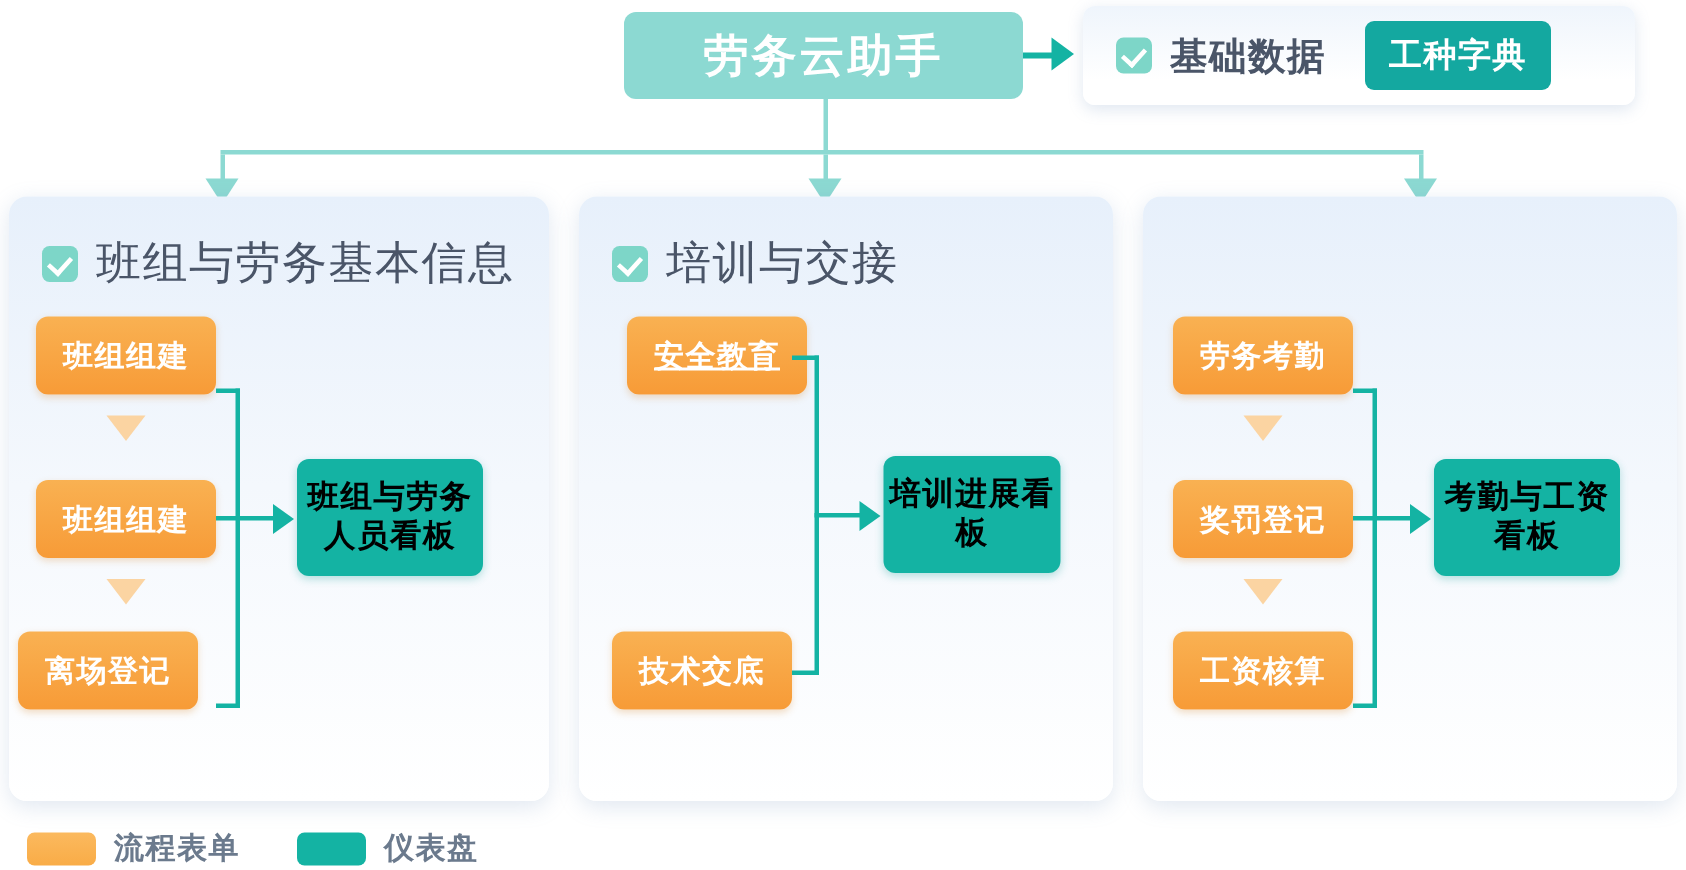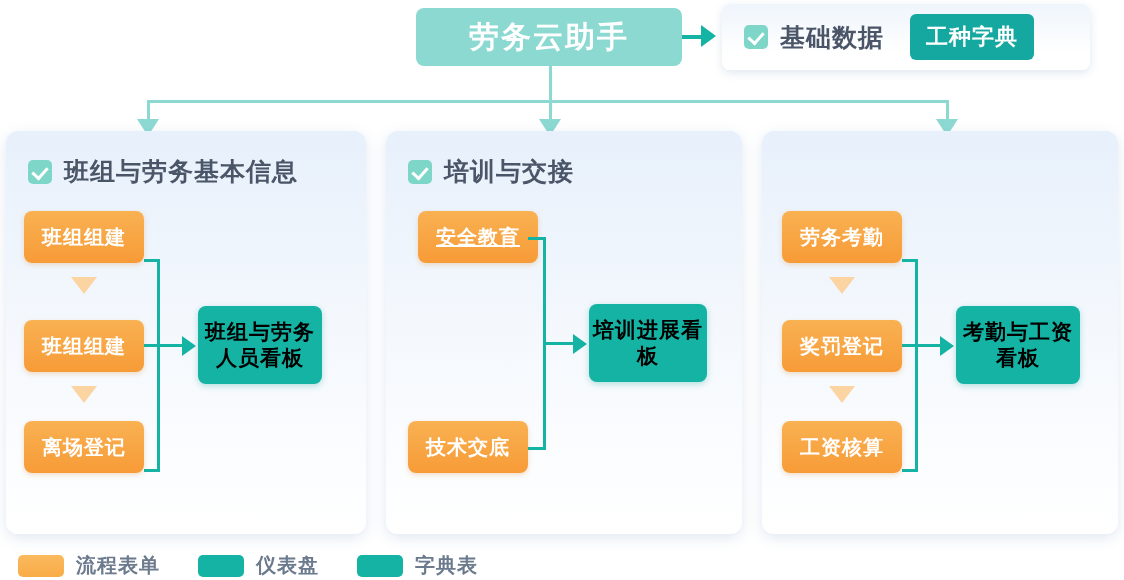--- a/index.html
+++ b/index.html
@@ -74,21 +74,21 @@
     position:absolute;top:131px;height:403px;
     background:linear-gradient(180deg,#e7f0fb 0%,#f4f8fd 48%,#ffffff 100%);
     border-radius:12px;
     box-shadow:0 4px 14px rgba(120,150,190,.22);
   }
   #panel-0{left:6px;width:360px;}
   #panel-1{left:386px;width:356px;}
   #panel-2{left:762px;width:356px;}
 
   .panel-head{position:absolute;left:22px;top:24px;display:flex;align-items:center;}
-  .panel-title{font-size:25px;font-weight:bold;color:#4a5568;margin-left:12px;letter-spacing:1px;}
+  .panel-title{font-size:30px;font-weight:normal;color:#4a5568;margin-left:12px;letter-spacing:1px;}
 
   
   .form-box{
     position:absolute;width:120px;height:52px;border-radius:8px;
     background:linear-gradient(180deg,#f9b152 0%,#f79b37 100%);
     color:#ffffff;font-size:20px;font-weight:bold;letter-spacing:1px;
     display:flex;align-items:center;justify-content:center;
     box-shadow:0 2px 5px rgba(220,150,70,.3);
   }
   
@@ -153,21 +153,21 @@
   <div class="panel" id="panel-0">
     <div class="panel-head">
       <span class="chk"></span>
       <span class="panel-title">班组与劳务基本信息</span>
     </div>
 
     <div class="form-box" style="left:18px;top:80px;">班组组建</div>
     <div class="step-tri" style="left:65px;top:146px;"></div>
     <div class="form-box" style="left:18px;top:189px;">班组组建</div>
     <div class="step-tri" style="left:65px;top:255px;"></div>
-    <div class="form-box" style="left:18px;top:290px;">离场登记</div>
+    <div class="form-box" style="left:6px;top:290px;">离场登记</div>
 
     <div class="br br-h" style="left:138px;top:128px;width:16px;"></div>
     <div class="br br-h" style="left:138px;top:338px;width:16px;"></div>
     <div class="br br-v" style="left:151px;top:128px;height:213px;"></div>
     <div class="br br-h" style="left:138px;top:213px;width:40px;"></div>
     <div class="br-arrow" style="left:176px;top:205px;"></div>
 
     <div class="dash-box dash-wide" style="left:192px;top:175px;">班组与劳务人员看板</div>
   </div>
 
@@ -208,19 +208,15 @@
 
   <div class="legend">
     <div class="legend-item">
       <span class="sw sw-orange"></span>
       <span class="legend-label">流程表单</span>
     </div>
     <div class="legend-item">
       <span class="sw sw-teal"></span>
       <span class="legend-label">仪表盘</span>
     </div>
-    <div class="legend-item">
-      <span class="sw sw-teal"></span>
-      <span class="legend-label">字典表</span>
-    </div>
   </div>
 
 </div>
 
 </body></html>

